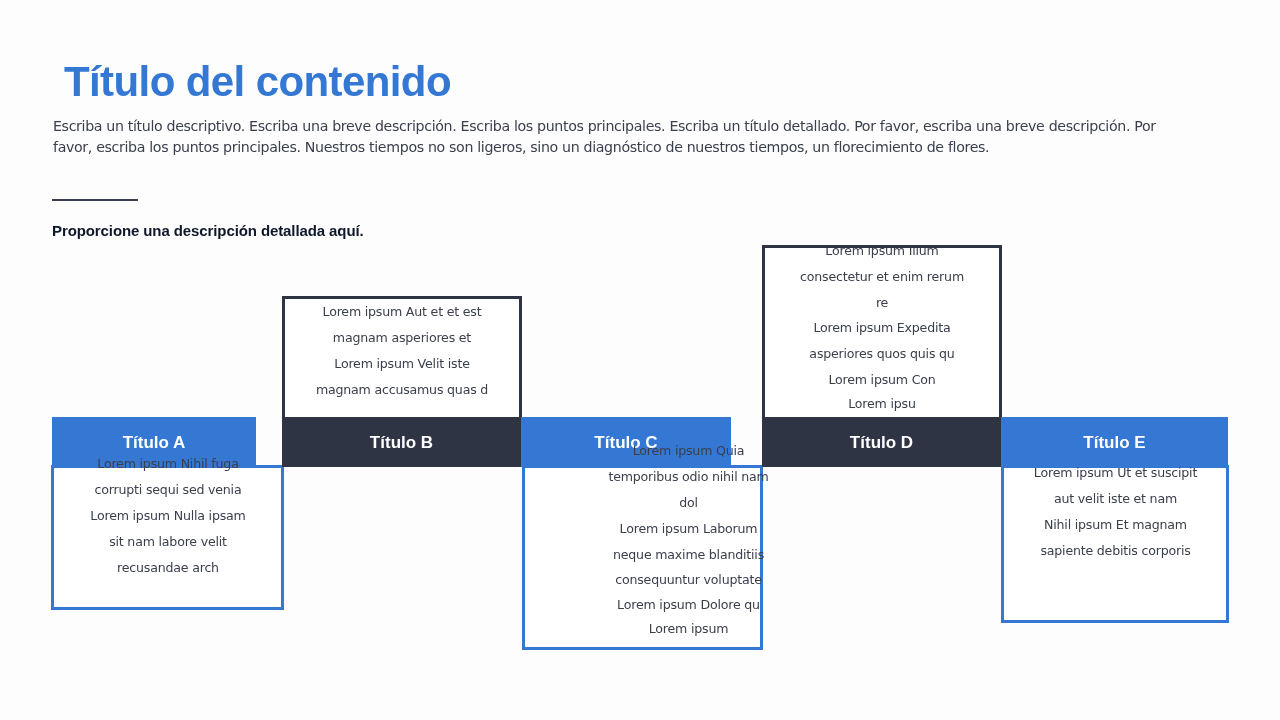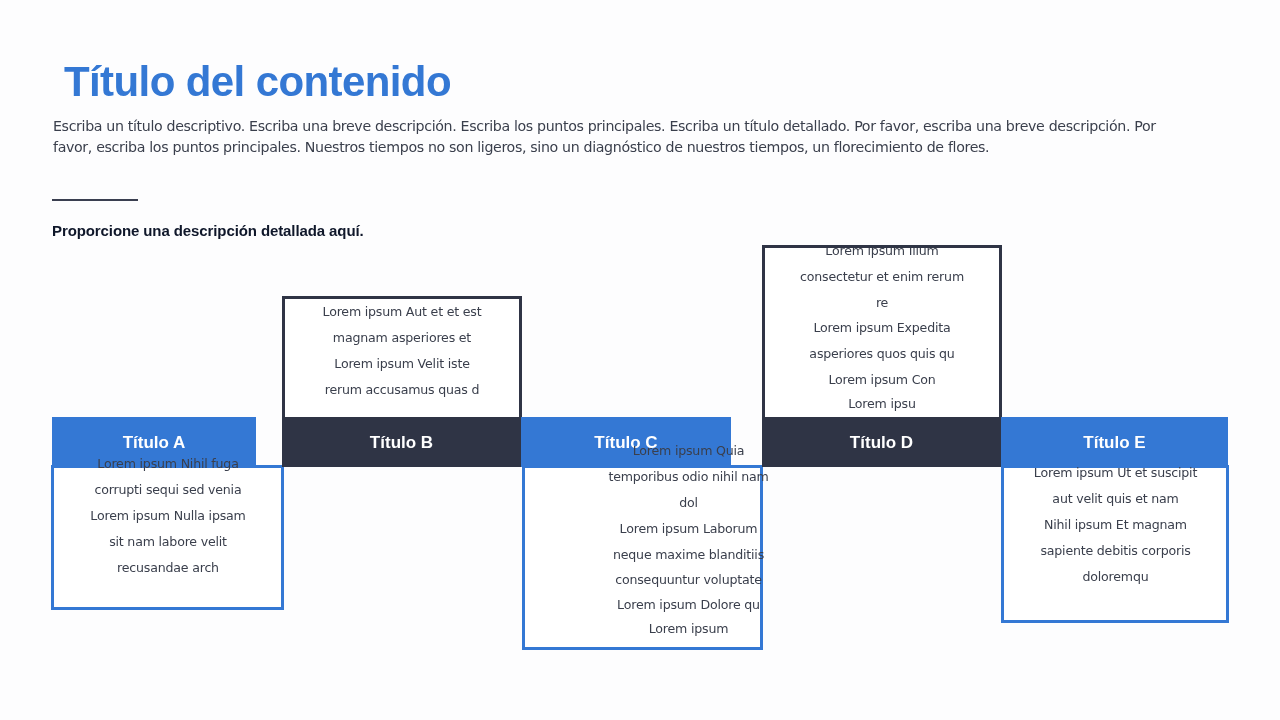--- a/index.html
+++ b/index.html
@@ -63,21 +63,21 @@
 <h1 class="title">Título del contenido</h1>
 <p class="desc">Escriba un título descriptivo. Escriba una breve descripción. Escriba los puntos principales. Escriba un título detallado. Por favor, escriba una breve descripción. Por favor, escriba los puntos principales. Nuestros tiempos no son ligeros, sino un diagnóstico de nuestros tiempos, un florecimiento de flores.</p>
 <div class="rule"></div>
 <p class="subtitle">Proporcione una descripción detallada aquí.</p>
 
 <div class="box up" style="left:282px; top:296px; width:240px; height:124px;">
   <div class="box-text" style="padding-top:0px;">
     <div>Lorem ipsum Aut et et est</div>
     <div>magnam asperiores et</div>
     <div>Lorem ipsum Velit iste</div>
-    <div>rerum accusamus quas d</div>
+    <div>magnam accusamus quas d</div>
   </div>
 </div>
 
 <div class="box up" style="left:762px; top:245px; width:240px; height:175px;">
   <div class="box-text" style="margin-top:-10px; line-height:25.8px;">
     <div>Lorem ipsum Illum</div>
     <div>consectetur et enim rerum</div>
     <div>re</div>
     <div>Lorem ipsum Expedita</div>
     <div>asperiores quos quis qu</div>
@@ -122,17 +122,16 @@
   <div>dol</div>
   <div>Lorem ipsum Laborum</div>
   <div>neque maxime blanditiis</div>
   <div style="line-height:24px;">consequuntur voluptate</div>
   <div style="line-height:25px;">Lorem ipsum Dolore qu</div>
   <div style="line-height:24px;">Lorem ipsum</div>
 </div>
 
 <div class="overlay-text" style="left:1004px; width:223px; top:460px;">
   <div>Lorem ipsum Ut et suscipit</div>
-  <div>aut velit quis et nam</div>
+  <div>aut velit iste et nam</div>
   <div>Nihil ipsum Et magnam</div>
   <div>sapiente debitis corporis</div>
-  <div>doloremqu</div>
 </div>
 
 </body></html>

